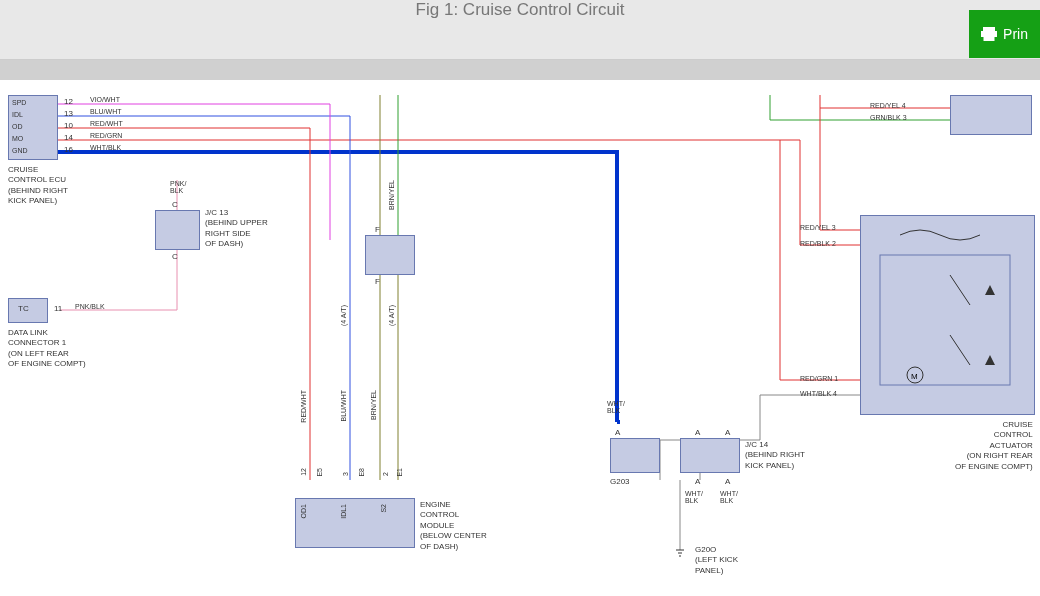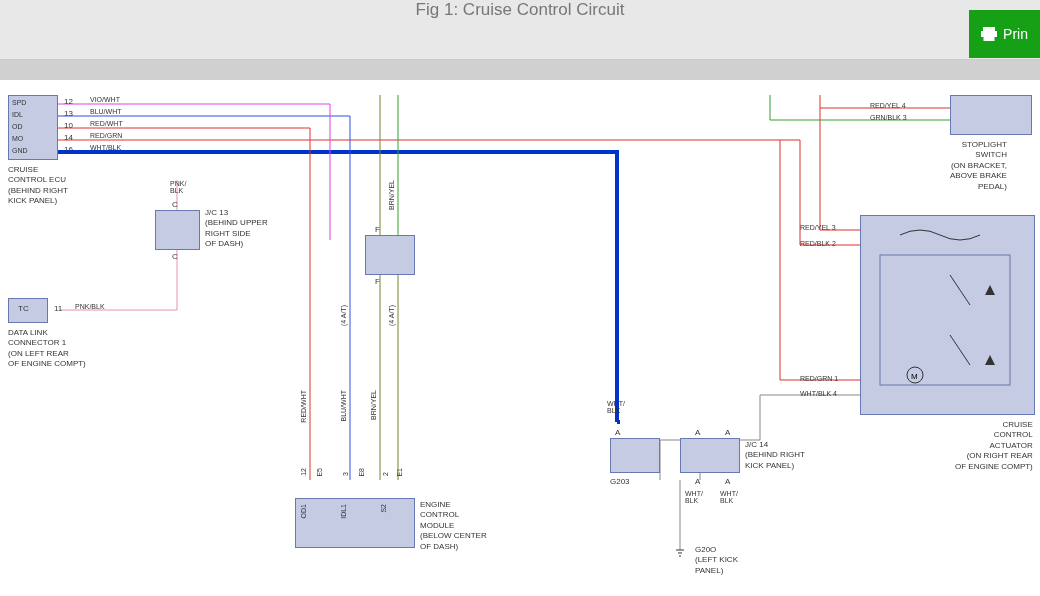--- a/index.html
+++ b/index.html
@@ -183,25 +183,20 @@
 (BEHIND RIGHT
 KICK PANEL)</div>
 
 <div class="label" style="left:695px;top:465px;white-space:pre">G20O
 (LEFT KICK
 PANEL)</div>
 
 <div class="box" style="left:950px;top:15px;width:82px;height:40px"></div>
 <div class="wire-label" style="left:870px;top:22px">RED/YEL 4</div>
 <div class="wire-label" style="left:870px;top:34px">GRN/BLK 3</div>
-<div class="label" style="left:950px;top:60px;white-space:pre;text-align:right">STOPLIGHT
-SWITCH
-(ON BRACKET,
-ABOVE BRAKE
-PEDAL)</div>
 
 <div class="box" style="left:860px;top:135px;width:175px;height:200px"></div>
 <div class="wire-label" style="left:800px;top:144px">RED/YEL 3</div>
 <div class="wire-label" style="left:800px;top:160px">RED/BLK 2</div>
 <div class="wire-label" style="left:800px;top:295px">RED/GRN 1</div>
 <div class="wire-label" style="left:800px;top:310px">WHT/BLK 4</div>
 <svg style="position:absolute;left:870px;top:145px" width="160" height="180">
   <rect x="10" y="30" width="130" height="130" fill="none" stroke="#6878b0"></rect>
   <circle cx="45" cy="150" r="8" fill="none" stroke="#333"></circle>
   <text x="41" y="154" font-size="8">M</text>

